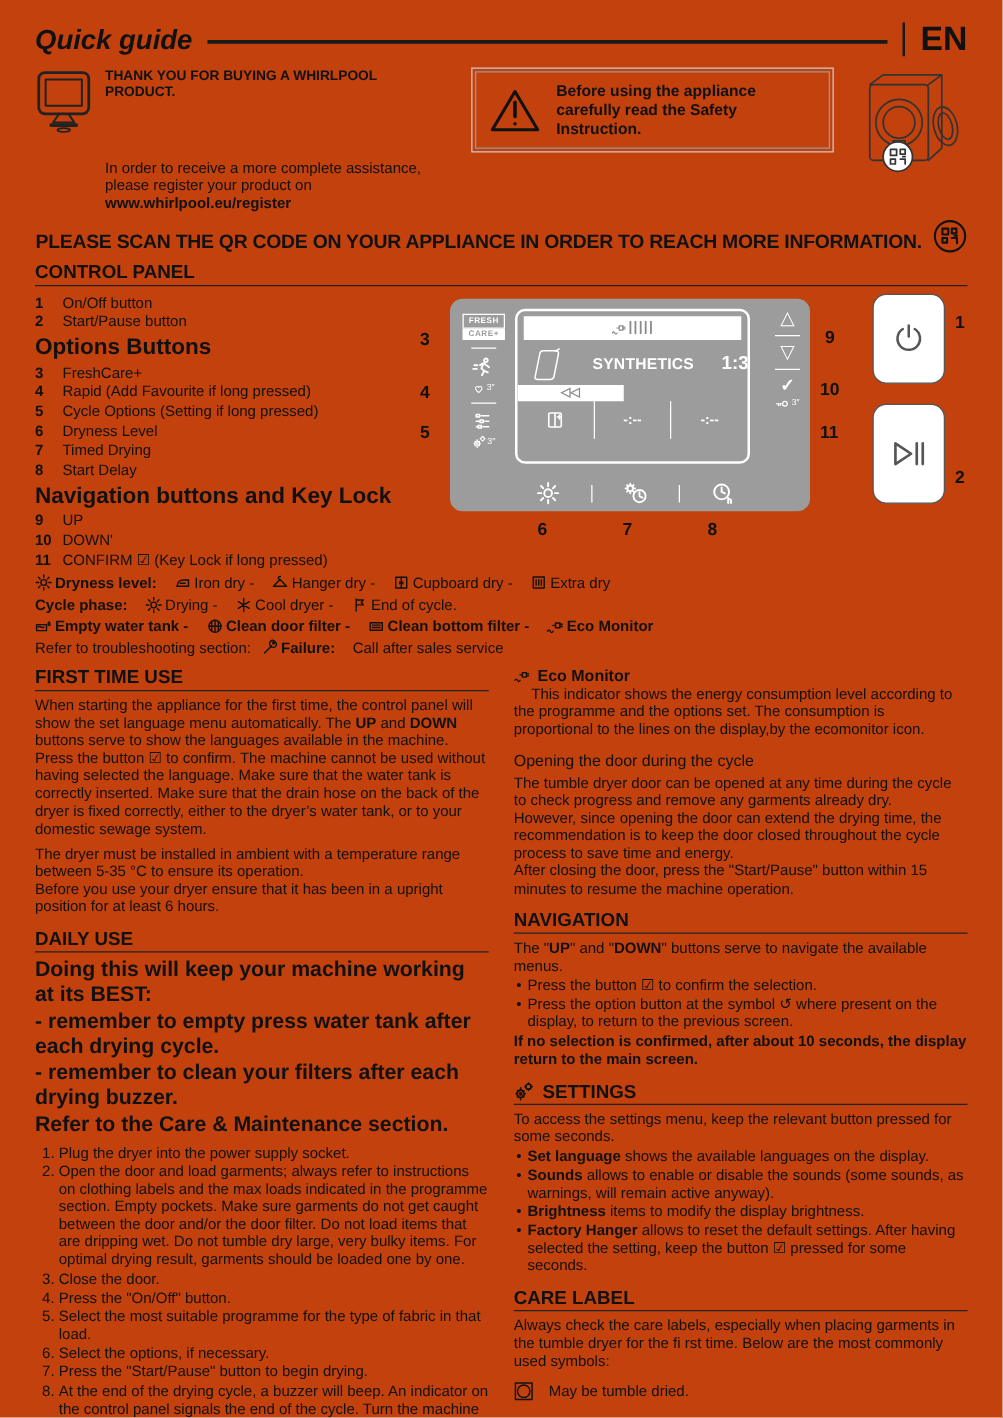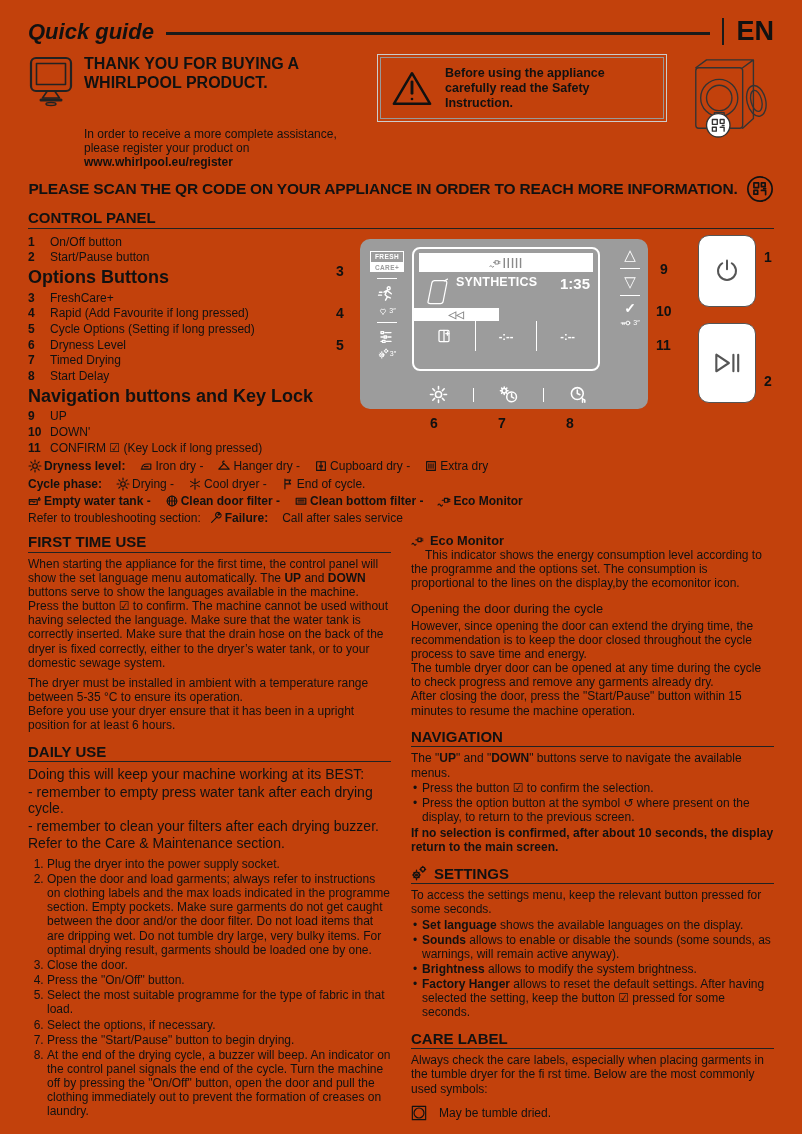--- a/index.html
+++ b/index.html
@@ -13,27 +13,27 @@
 
   
   .qg-head{display:flex;align-items:center}
   .qg-title{font-size:22px;font-weight:bold;font-style:italic;margin:0;white-space:nowrap}
   .qg-rule{flex:1;height:2.4px;background:#1a1a1a;margin:4px 12px 0}
   .qg-lang{font-size:27px;font-weight:bold;border-left:2.5px solid #1a1a1a;padding-left:12px;line-height:1}
 
   
   .intro{display:flex;margin-top:10px;gap:10px;align-items:flex-start}
   .thanks{width:268px;flex:none}
-  .thanks .b1{display:block;font-size:16px}
+  .thanks .b1{display:block;font-size:11px}
   .thanks .url{display:block}
   .safety-box{border:1px solid #999;outline:1px solid #ccc;outline-offset:2px;flex:none;width:262px;
               display:flex;align-items:center;gap:12px;padding:8px 10px;margin-left:18px;margin-top:2px}
   .safety-box b{font-size:12.5px}
   .dryer-wrap{margin-left:auto;flex:none;color:#333}
-  .qr-line{display:flex;align-items:center;justify-content:center;gap:8px;margin-top:6px}
+  .qr-line{display:flex;align-items:flex-end;justify-content:center;gap:8px;margin-top:6px}
   .qr-line b{font-size:15.5px;letter-spacing:-0.2px}
 
   
   .sec-h{font-size:15px;font-weight:bold;margin:10px 0 4px;border-bottom:1.6px solid #222;
          padding-bottom:1px;display:flex;align-items:center;gap:5px}
   .sec-h.tight{margin-top:6px}
   .sub-h{font-size:12.8px;font-weight:normal;margin:10px 0 3px}
 
   
   .cp-flex{display:flex}
@@ -52,21 +52,21 @@
   .dg-panel{position:absolute;left:32px;top:6px;width:288px;height:170px;background:#9c9c9c;border-radius:10px;color:#fff}
   .dg-left{position:absolute;left:6px;top:12px;width:42px;display:flex;flex-direction:column;align-items:center;gap:3px}
   .fresh-badge{font-size:6.5px;font-weight:bold;text-align:center;width:34px;letter-spacing:.4px}
   .fresh-badge .r1{display:block;border:1px solid #fff;padding:1px 0}
   .fresh-badge .r2{display:block;background:#fff;color:#9c9c9c;padding:1px 0}
   .dg-div{width:20px;height:1px;background:#fff;margin:3px 0}
   .dg-sub{display:flex;align-items:center;gap:1px;font-size:7px}
   .dg-display{position:absolute;left:52px;top:8px;width:188px;height:124px;border:2px solid #fff;border-radius:8px;box-sizing:border-box;overflow:hidden}
   .dg-strip{margin:4px 5px 2px;background:#fff;height:19px;color:#8a8a8a;display:flex;align-items:center;justify-content:center;gap:2px}
   .dg-strip .bars{font-size:11px;font-weight:bold;letter-spacing:1px}
-  .dg-prog{display:flex;gap:4px;padding:1px 8px 0 6px;color:#fff}
+  .dg-prog{display:flex;align-items:center;gap:22px;padding:1px 8px 0 6px;color:#fff}
   .dg-name{font-weight:bold;font-size:12.5px;letter-spacing:.2px}
   .dg-time{font-weight:bold;font-size:15px;margin-left:auto}
   .dg-bar{margin-top:1px;height:13px}
   .dg-rew{display:block;width:46%;background:#fff;color:#8a8a8a;font-size:10px;line-height:13px;text-align:center;font-weight:bold}
   .dg-row{display:flex;height:30px;align-items:center;color:#fff;font-weight:bold;font-size:11px}
   .dg-cell{flex:1;display:flex;align-items:center;justify-content:center;height:100%}
   .dg-cell + .dg-cell{border-left:1px solid #fff}
   .dg-right{position:absolute;right:4px;top:8px;width:28px;display:flex;flex-direction:column;align-items:center;gap:2px;color:#fff}
   .dg-tri{font-size:15px;line-height:1.05}
   .dg-check{font-size:14px;font-weight:bold;line-height:1}
@@ -76,21 +76,21 @@
   .b1{top:2px;height:72px}.b2{top:90px;height:80px}
 
   
   .ind-line{display:flex;align-items:center;flex-wrap:wrap;margin:3px 0;column-gap:4px}
   .ind-line .it{margin-right:10px;display:inline-flex;align-items:center}
   .ind-line .ic{width:14px;height:14px}
 
   
   .cols{display:grid;grid-template-columns:1fr 1fr;column-gap:20px;margin-top:6px}
   .col .sec-h:first-child{margin-top:2px}
-  .bold-blk div{font-weight:normal;font-size:14px;margin:1px 0}
+  .bold-blk div{font-weight:bold;font-size:17px;margin:1px 0}
   ol{margin:5px 0 6px;padding-left:19px}
   ol li{margin:0 0 1px}
   ul{margin:0 0 2px;padding-left:2px;list-style:none}
   ul li{margin:0 0 1px;padding-left:9px;position:relative}
   ul li::before{content:"•";position:absolute;left:0}
   .eco-h{display:flex;align-items:center;gap:4px;font-size:12.8px;margin:2px 0 0}
   .eco-p{text-indent:14px}
   .note-b{font-weight:bold}
   .care-wrap{position:relative}
   .care-row{display:flex;align-items:center;gap:10px;margin:9px 0}
@@ -564,43 +564,43 @@
     <div class="col">
       <div class="eco-h">
         <svg class="ic">
             <use href="#i-plug"></use>
           </svg>
         <b>Eco Monitor</b>
       </div>
       <p class="eco-p">This indicator shows the energy consumption level according to the programme and the options set. The consumption is proportional to the lines on the display,by the ecomonitor icon.</p>
 
       <h3 class="sub-h">Opening the door during the cycle</h3>
+      <p style="margin-bottom:0">The tumble dryer door can be opened at any time during the cycle to check progress and remove any garments already dry.</p>
       <p style="margin-bottom:0">However, since opening the door can extend the drying time, the recommendation is to keep the door closed throughout the cycle process to save time and energy.</p>
-      <p style="margin-bottom:0">The tumble dryer door can be opened at any time during the cycle to check progress and remove any garments already dry.</p>
       <p>After closing the door, press the "Start/Pause" button within 15 minutes to resume the machine operation.</p>
 
       <h2 class="sec-h">NAVIGATION</h2>
       <p style="margin-bottom:1px"><span>The "</span><b>UP</b><span>" and "</span><b>DOWN</b><span>" buttons serve to navigate the available menus.</span></p>
       <ul>
         <li>Press the button ☑ to confirm the selection.</li>
         <li>Press the option button at the symbol ↺ where present on the display, to return to the previous screen.</li>
       </ul>
       <p class="note-b">If no selection is confirmed, after about 10 seconds, the display return to the main screen.</p>
 
       <h2 class="sec-h">
         <svg class="ic" style="width:16px;height:16px">
             <use href="#i-gears"></use>
           </svg>
         <span>SETTINGS</span>
       </h2>
       <p style="margin-bottom:1px">To access the settings menu, keep the relevant button pressed for some seconds.</p>
       <ul>
         <li><b>Set language</b><span> shows the available languages on the display.</span></li>
         <li><b>Sounds</b><span> allows to enable or disable the sounds (some sounds, as warnings, will remain active anyway).</span></li>
-        <li><b>Brightness</b><span> allows to modify the system brightness.</span></li>
+        <li><b>Brightness</b><span> items to modify the display brightness.</span></li>
         <li><b>Factory Hanger</b><span> allows to reset the default settings. After having selected the setting, keep the button ☑ pressed for some seconds.</span></li>
       </ul>
 
       <h2 class="sec-h">CARE LABEL</h2>
       <div class="care-wrap">
         <p>Always check the care labels, especially when placing garments in the tumble dryer for the fi rst time. Below are the most commonly used symbols:</p>
         <div class="care-row">
           <svg class="ic">
               <use href="#i-care-ok"></use>
             </svg>

